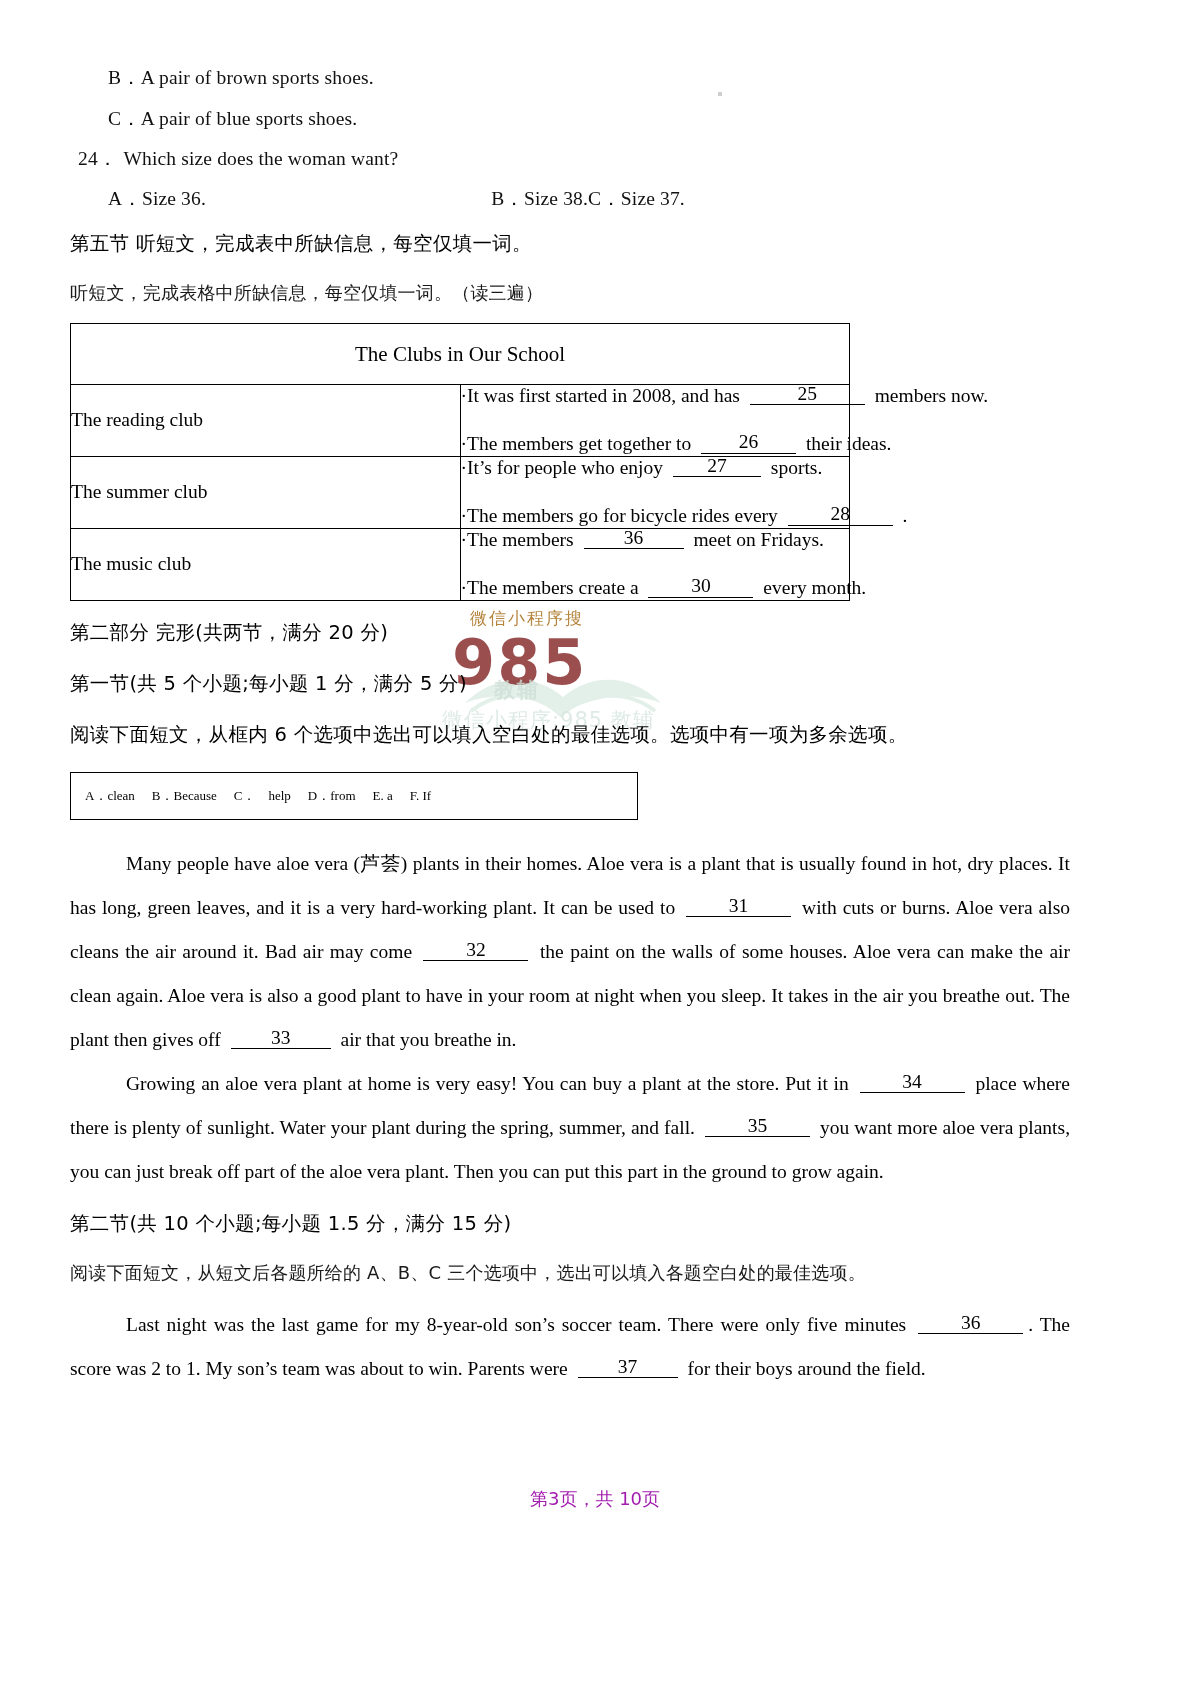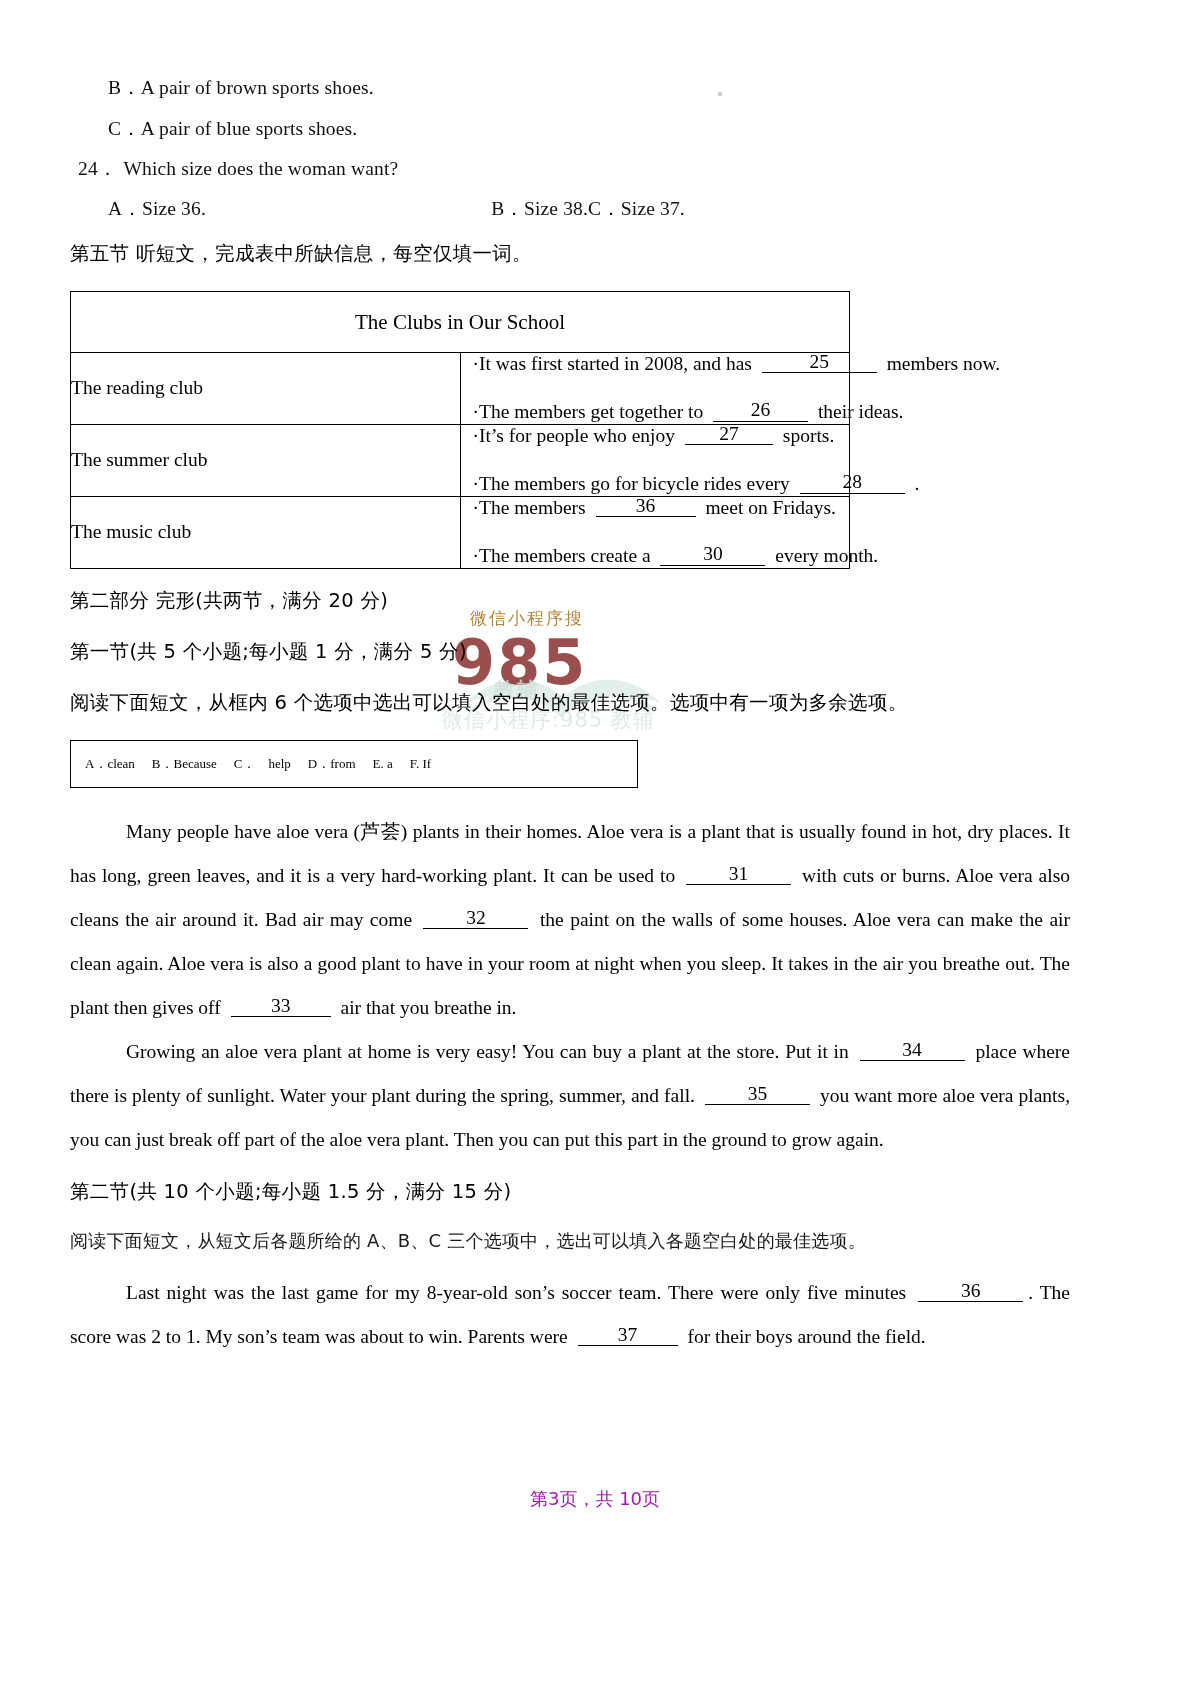--- a/index.html
+++ b/index.html
@@ -17,21 +17,21 @@
     width: 1190px;
     height: 1683px;
     background: #ffffff;
     overflow: hidden;
     box-sizing: border-box;
     padding: 0;
   }
   .content {
     position: absolute;
     left: 70px;
-    top: 78px;
+    top: 68px;
     width: 1000px;
   }
   
   .en {
     font-family: "Liberation Serif", "DejaVu Serif", serif;
     font-size: 19.5px;
     line-height: 1.0;
     color: #111;
     letter-spacing: 0.15px;
   }
@@ -95,21 +95,21 @@
     padding-left: 14px;
     font-size: 19.5px;
     font-family: "Liberation Serif", "DejaVu Serif", serif;
   }
   td.club-body {
     padding: 14px 12px 14px 16px;
     font-size: 19.5px;
     font-family: "Liberation Serif", "DejaVu Serif", serif;
   }
   td.club-body .bul {
-    margin: 0 0 26px 12px;
+    margin: 0 0 26px 0;
     white-space: nowrap;
     font-family: Liberation Serif, serif;
   }
   td.club-body .bul:last-child { margin-bottom: 0; }
 
   
   .blank {
     display: inline-block;
     text-align: center;
     border-bottom: 1.3px solid #000;
@@ -242,20 +242,21 @@
       </div>
       <div class="cell c2">
         <span>B．</span><span>Size 38.</span>
       </div>
       <div class="cell c3">
         <span>C．</span><span>Size 37.</span>
       </div>
     </div>
 
     <h2 class="sec">第五节 听短文，完成表中所缺信息，每空仅填一词。</h2>
+    <p class="subinstr cn">听短文，完成表格中所缺信息，每空仅填一词。（读三遍）</p>
 
     <table class="clubs">
       <tbody>
           <tr>
         <td class="club-title" colspan="2">The Clubs in Our School</td>
       </tr>
 
       <tr>
         <td class="club-name">The reading club</td>
         <td class="club-body">

